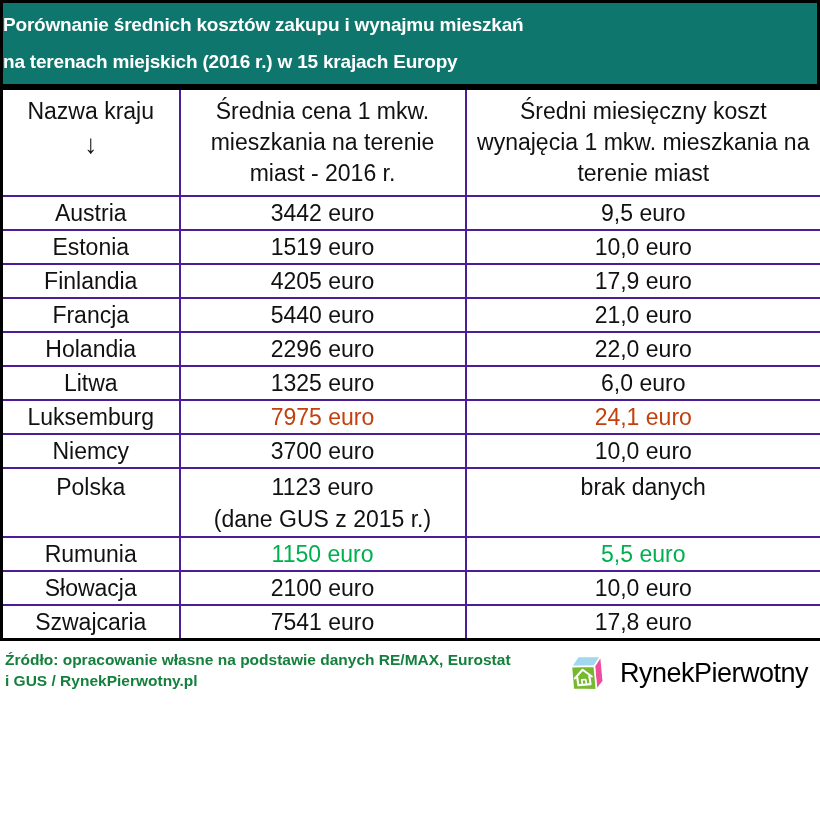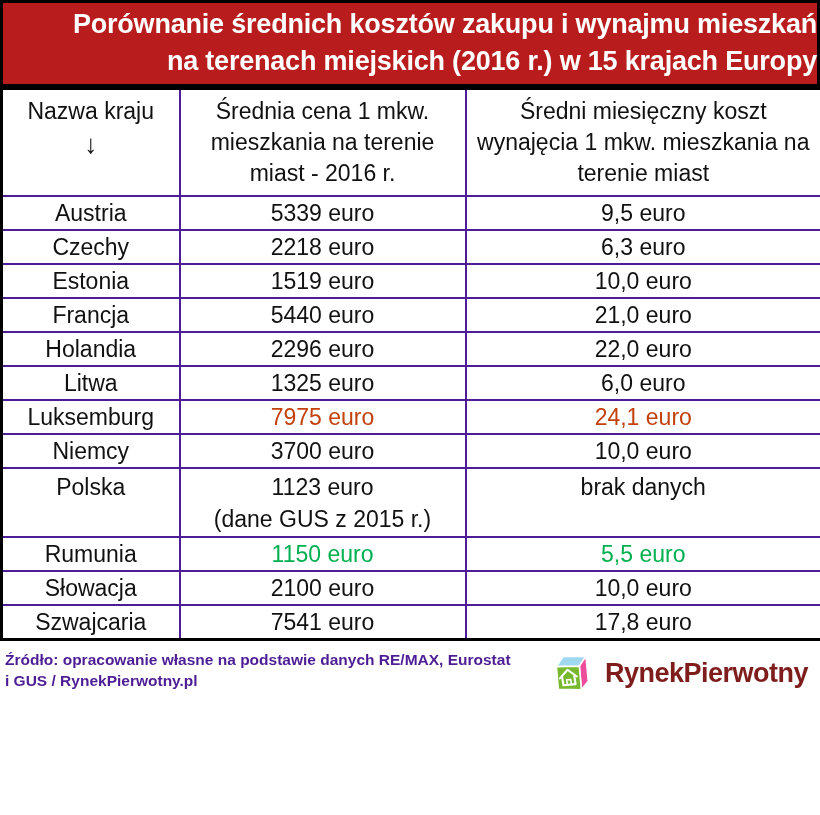--- a/index.html
+++ b/index.html
@@ -7,26 +7,26 @@
     width:820px;height:815px;overflow:hidden;
     font-family:"Liberation Sans", sans-serif;
     color:#111;
     box-sizing:border-box;
   }
   *{box-sizing:border-box;}
 
   
   .title-bar{
     width:820px;
-    background:#b91c1c;
+    background:#0f766e;
     border:3px solid #000;
     color:#fff;
-    text-align:right;
+    text-align:left;
     font-weight:bold;
-    font-size:27px;
+    font-size:19px;
     line-height:37px;
     padding:3px 0 4px 0;
     letter-spacing:-0.2px;
   }
 
   
   table.cmp{
     width:820px;
     border-collapse:collapse;
     table-layout:fixed;
@@ -72,33 +72,33 @@
     width:820px;
     display:flex;
     justify-content:space-between;
     align-items:flex-start;
     padding:6px 4px 0 5px;
   }
   .source{
     font-weight:bold;
     font-size:15.5px;
     line-height:21px;
-    color:#4c1d95;
+    color:#15803d;
     padding-top:2px;
   }
   .logo{
     display:flex;
     align-items:center;
     gap:6px;
     padding-right:8px;
   }
   .logo-text{
     font-size:27px;
-    font-weight:bold;
-    color:#7f1d1d;
+    font-weight:normal;
+    color:#000000;
     letter-spacing:-0.5px;
     white-space:nowrap;
   }
   .logo svg{display:block;}
 </style>
 </head>
 <body>
 
 <div class="title-bar">
   <div>Porównanie średnich kosztów zakupu i wynajmu mieszkań</div>
@@ -117,32 +117,32 @@
         <div>Nazwa kraju</div>
         <div class="arrow">↓</div>
       </th>
       <th>Średnia cena 1 mkw. mieszkania na terenie miast - 2016 r.</th>
       <th>Średni miesięczny koszt wynajęcia 1 mkw. mieszkania na terenie miast</th>
     </tr>
   </thead>
   <tbody>
       <tr>
         <td>Austria</td>
-        <td>5339 euro</td>
+        <td>3442 euro</td>
         <td>9,5 euro</td>
-      </tr>
-      <tr>
-        <td>Czechy</td>
-        <td>2218 euro</td>
-        <td>6,3 euro</td>
       </tr>
       <tr>
         <td>Estonia</td>
         <td>1519 euro</td>
         <td>10,0 euro</td>
+      </tr>
+      <tr>
+        <td>Finlandia</td>
+        <td>4205 euro</td>
+        <td>17,9 euro</td>
       </tr>
       <tr>
         <td>Francja</td>
         <td>5440 euro</td>
         <td>21,0 euro</td>
       </tr>
       <tr>
         <td>Holandia</td>
         <td>2296 euro</td>
         <td>22,0 euro</td>

